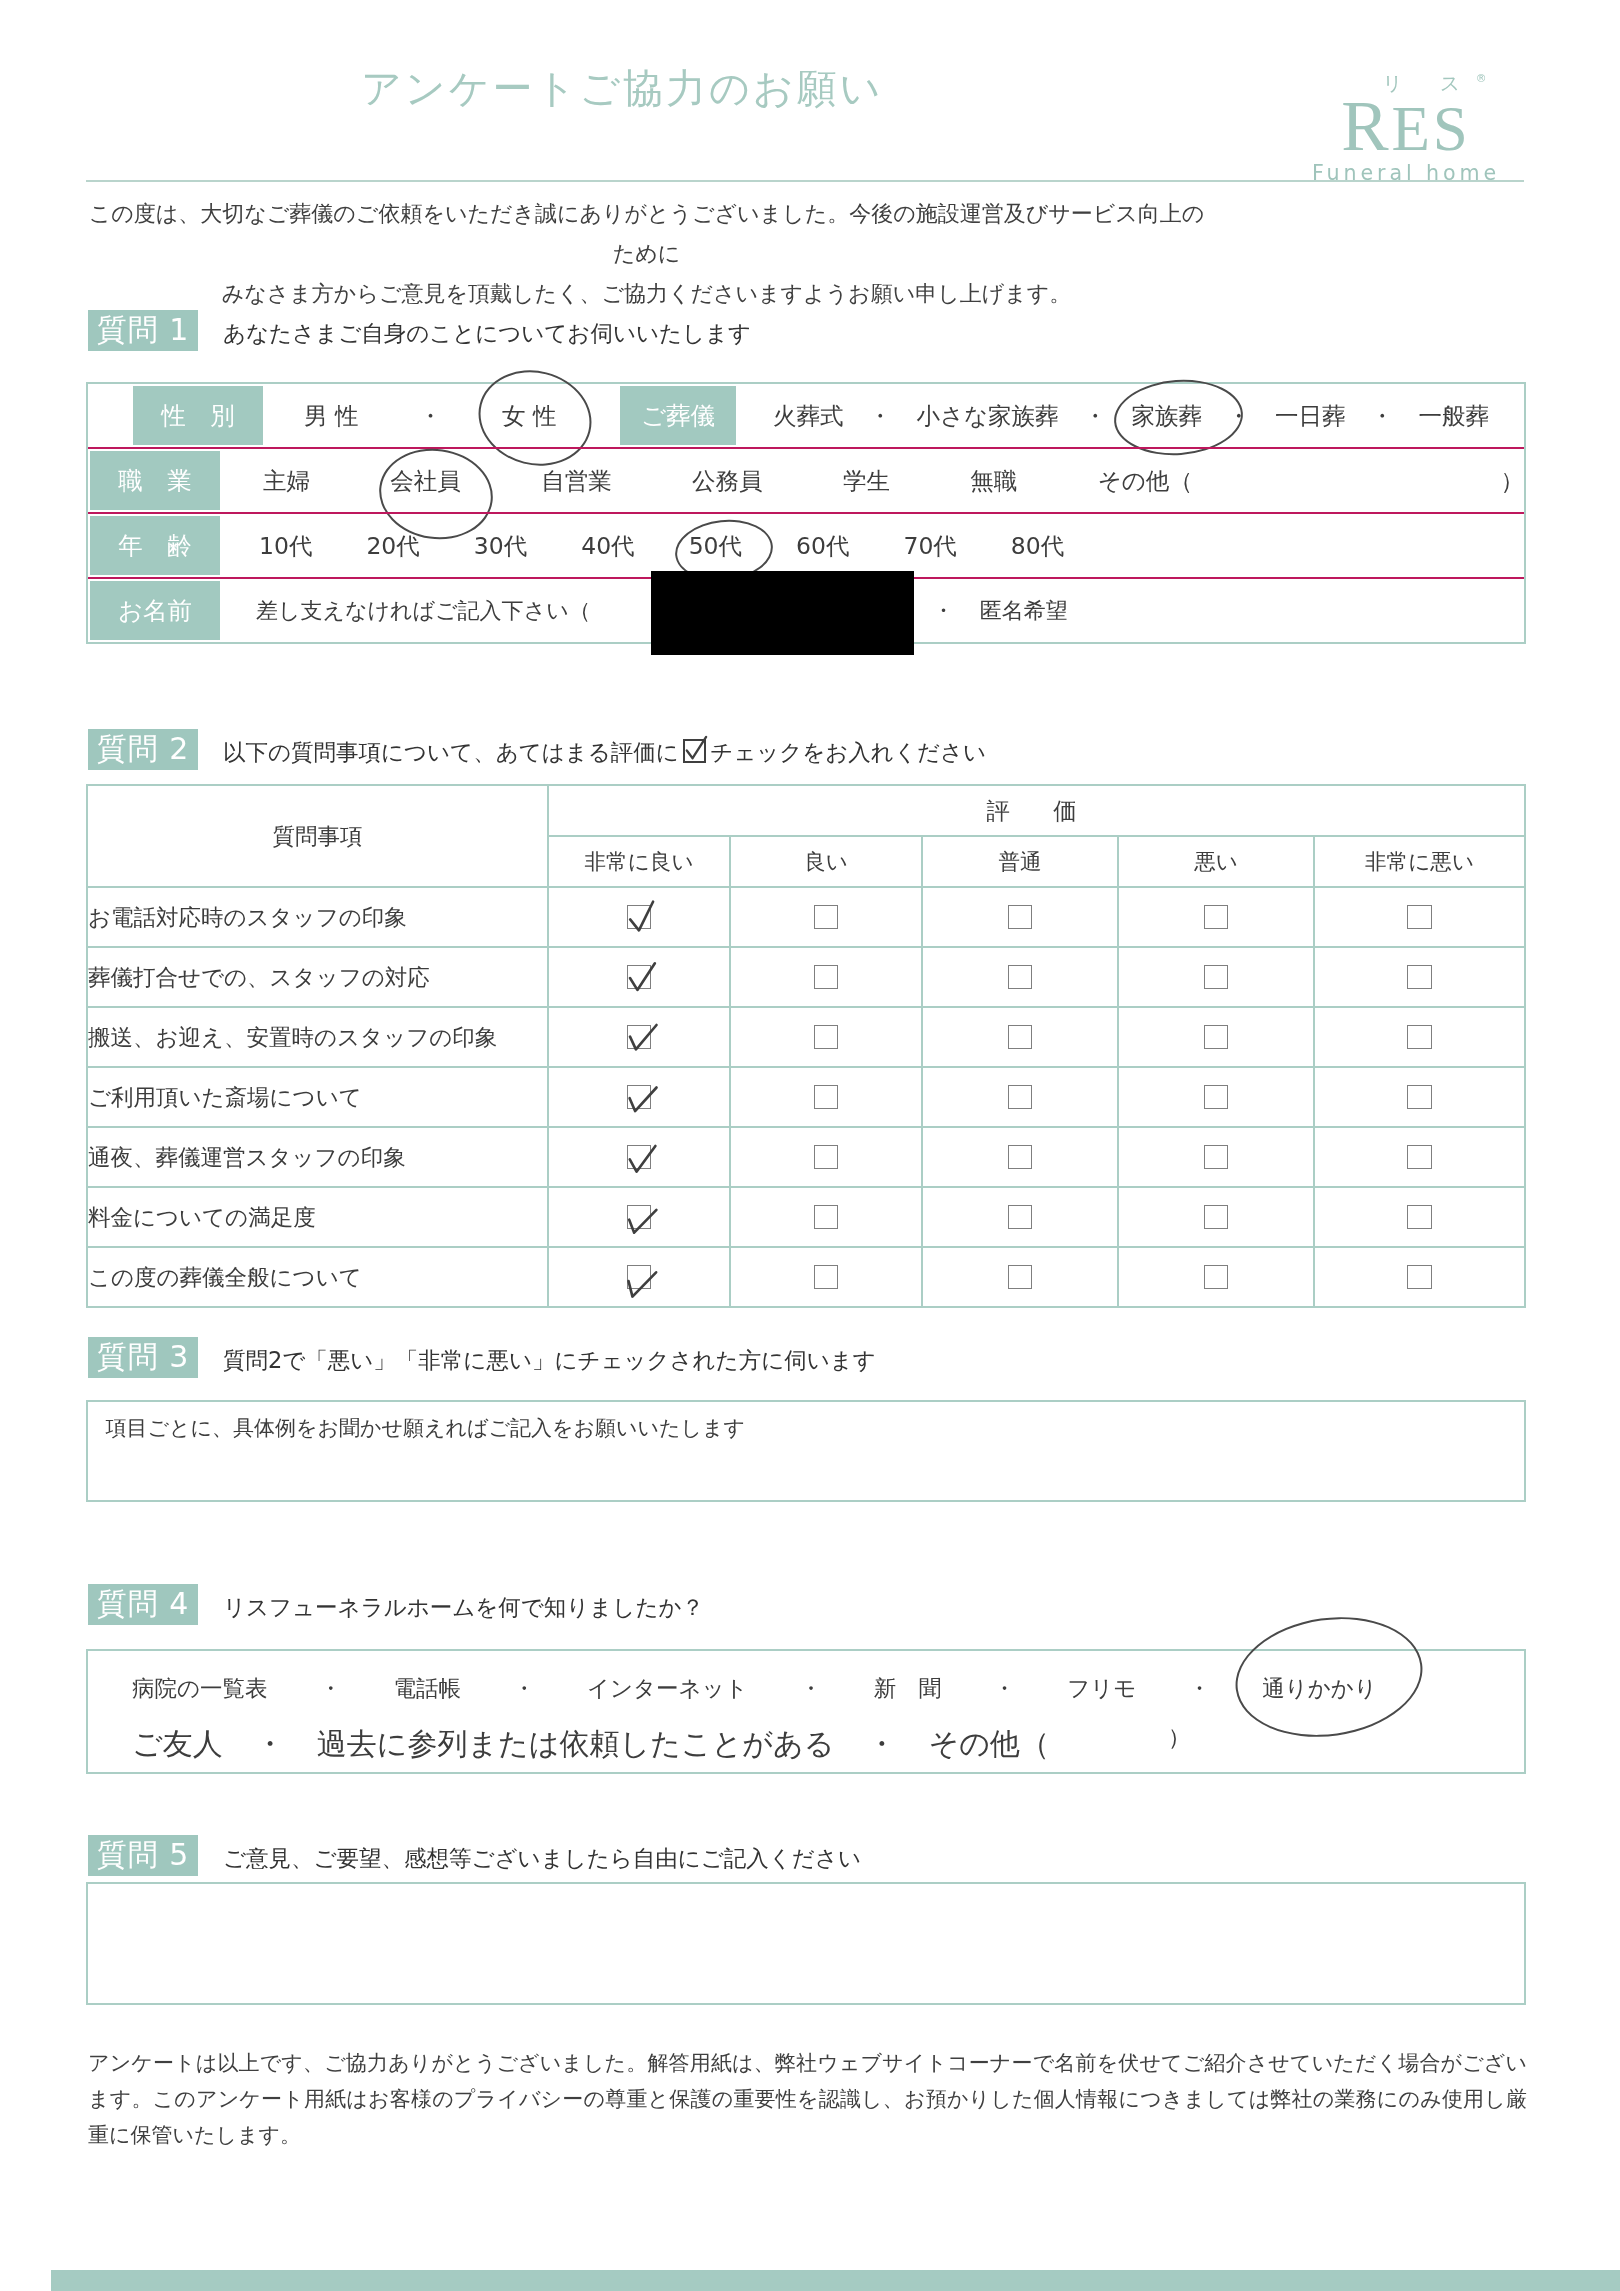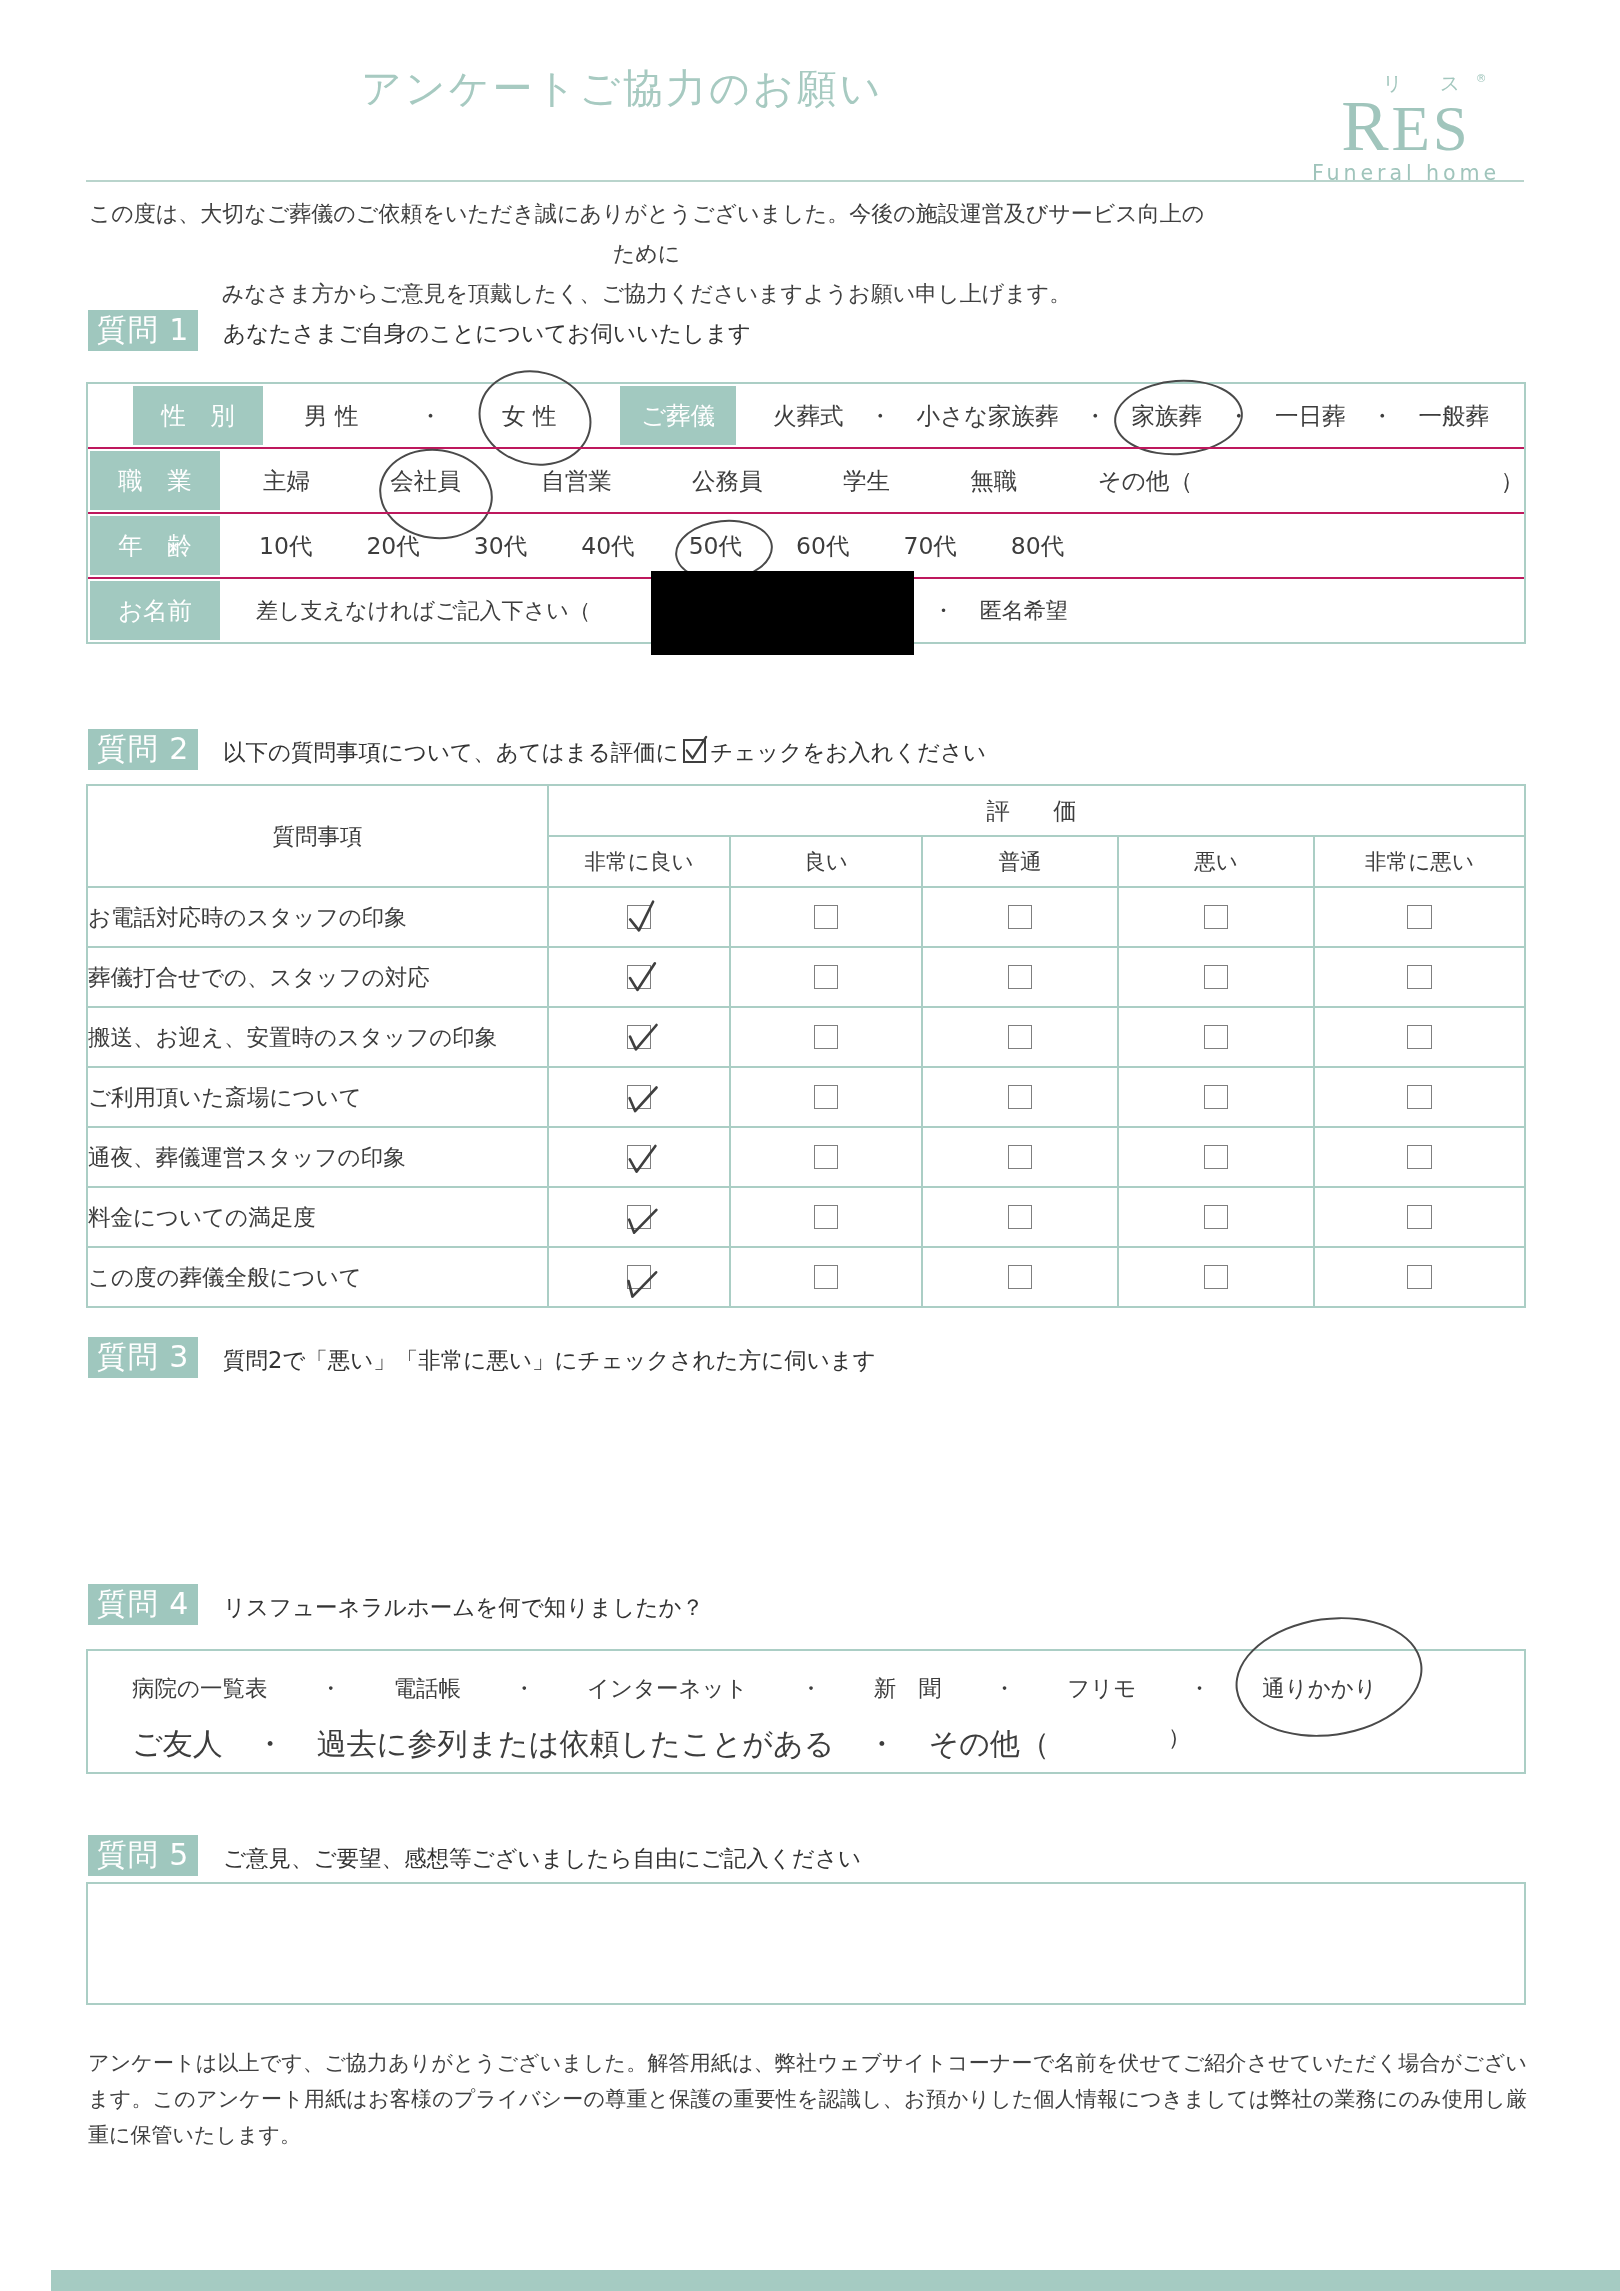--- a/index.html
+++ b/index.html
@@ -361,20 +361,23 @@
           </td>
         <td class="cbcell">
             <div class="cb"></div>
           </td>
       </tr>
     </tbody>
   </table>
 
   <div class="badge" style="top:1337px">質問 3</div>
   <div class="q-heading" style="top:1345px">質問2で「悪い」「非常に悪い」にチェックされた方に伺います</div>
+  <div class="qbox qbox-q3">
+    <div class="boxtext">項目ごとに、具体例をお聞かせ願えればご記入をお願いいたします</div>
+  </div>
 
   <div class="badge" style="top:1584px">質問 4</div>
   <div class="q-heading" style="top:1592px">リスフューネラルホームを何で知りましたか？</div>
   <div class="qbox qbox-q4">
     <div class="q4-line1">
       <span class="opt">病院の一覧表</span>
       <span class="sep">・</span>
       <span class="opt">電話帳</span>
       <span class="sep">・</span>
       <span class="opt">インターネット</span>

